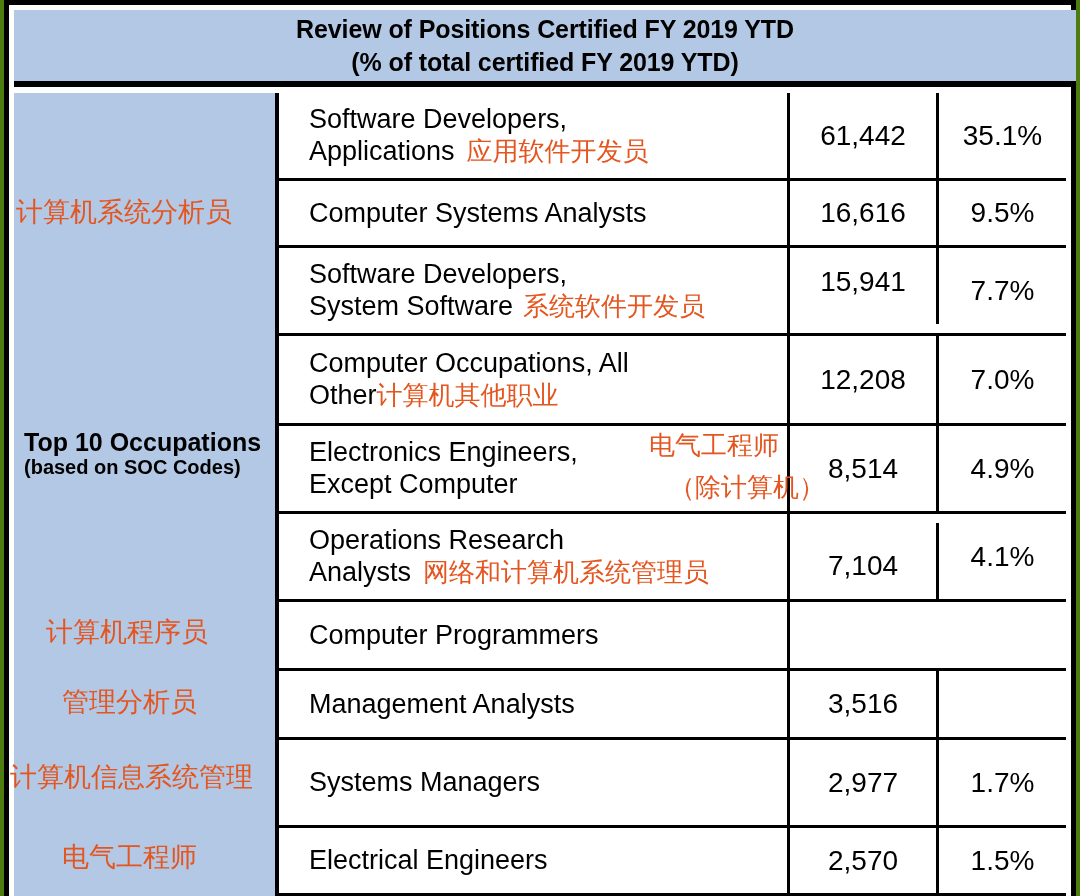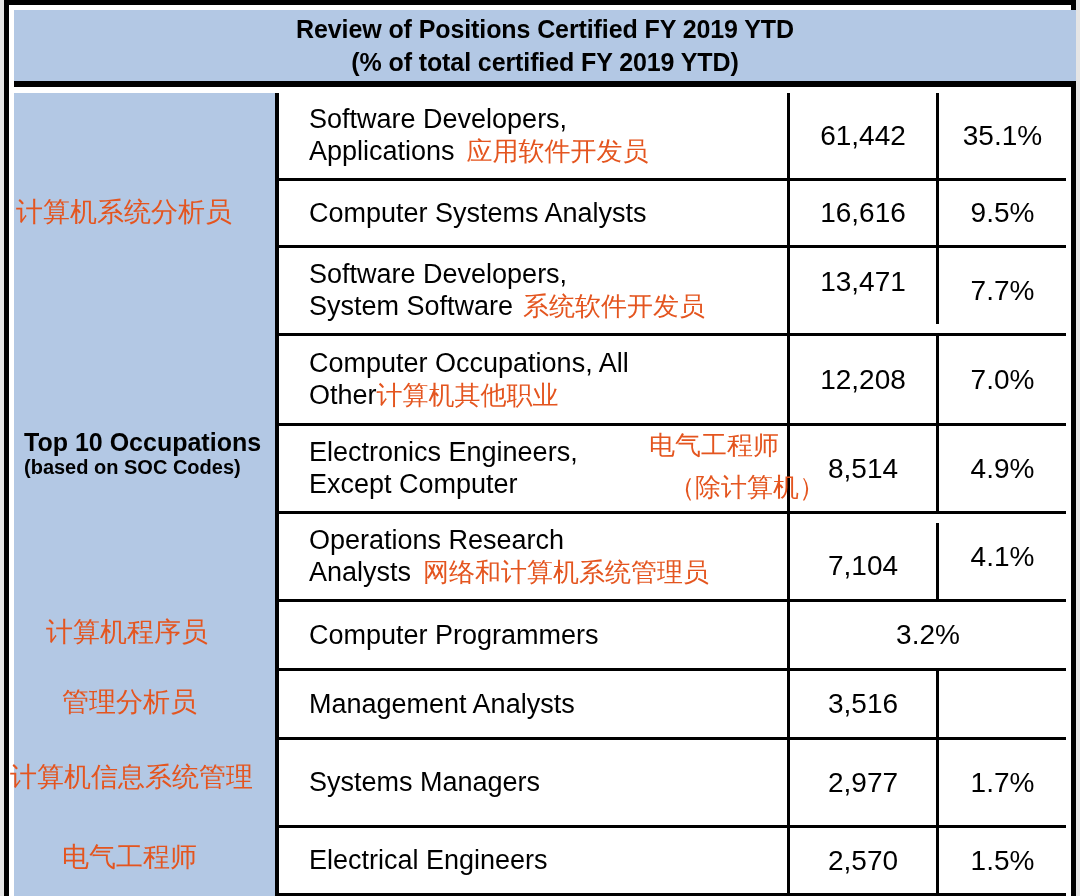--- a/index.html
+++ b/index.html
@@ -12,21 +12,21 @@
     width: 1080px;
     height: 896px;
     overflow: hidden;
     font-family: "Liberation Sans", "DejaVu Sans", sans-serif;
   }
 
   #page {
     position: relative;
     width: 1080px;
     height: 896px;
-    background: #e5e5e5;
+    background: #4d7c0f;
     overflow: hidden;
   }
 
   
   .table-frame {
     position: absolute;
     left: 4px;
     top: 0px;
     width: 1072px;
     height: 900px;
@@ -223,21 +223,21 @@
         </div>
         <div class="cell-num">16,616</div>
         <div class="cell-pct">9.5%</div>
       </div>
 
       <div class="row" style="height:88px;">
         <div class="cell-name">
           <span class="occ-line">Software Developers,</span>
           <span class="occ-line"><span>System Software</span><span class="cn" style="margin-left:10px;">系统软件开发员</span></span>
         </div>
-        <div class="cell-num num-up">13,471</div>
+        <div class="cell-num num-up">15,941</div>
         <div class="cell-pct">7.7%</div>
       </div>
 
       <div class="row" style="height:90px;">
         <div class="cell-name">
           <span class="occ-line">Computer Occupations, All</span>
           <span class="occ-line"><span>Other</span><span class="cn">计算机其他职业</span></span>
         </div>
         <div class="cell-num">12,208</div>
         <div class="cell-pct">7.0%</div>
@@ -260,21 +260,20 @@
           <span class="occ-line"><span>Analysts</span><span class="cn" style="margin-left:12px;">网络和计算机系统管理员</span></span>
         </div>
         <div class="cell-num num-dn">7,104</div>
         <div class="cell-pct">4.1%</div>
       </div>
 
       <div class="row" style="height:69px;">
         <div class="cell-name">
           <span class="occ-single">Computer Programmers</span>
         </div>
-        <div class="cell-pct">3.2%</div>
       </div>
 
       <div class="row" style="height:69px;">
         <div class="cell-name">
           <span class="occ-single">Management Analysts</span>
         </div>
         <div class="cell-num">3,516</div>
       </div>
 
       <div class="row" style="height:88px;">

